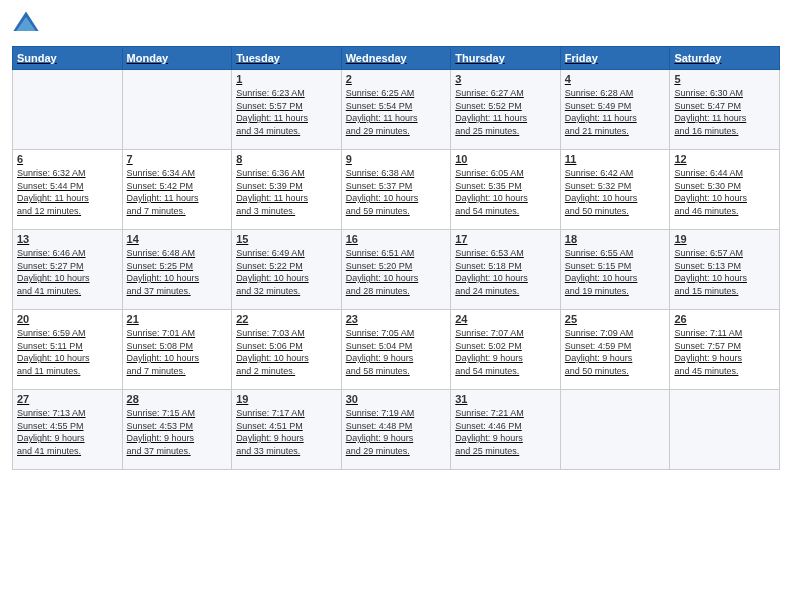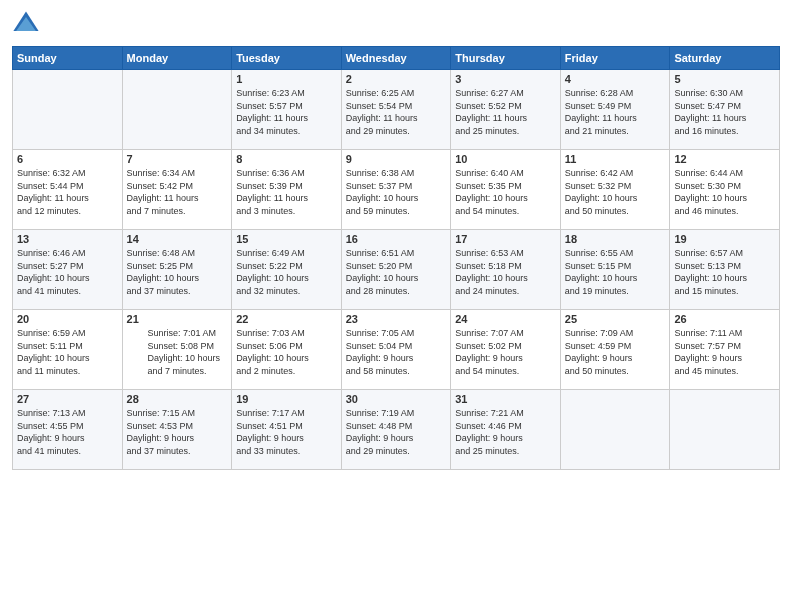--- a/index.html
+++ b/index.html
@@ -57,20 +57,21 @@
     }
     .location {
       font-size: 14px;
       color: #555;
       margin-top: 2px;
     }
     table {
       width: 100%;
       border-collapse: collapse;
       table-layout: fixed;
+      text-decoration: underline;
     }
     thead tr th {
       background-color: #2a6db5;
       color: #fff;
       font-size: 11px;
       font-weight: bold;
       padding: 5px 4px;
       text-align: left;
       border: 1px solid #1a5da5;
     }
@@ -198,21 +199,21 @@
           </td>
           <td>
             <span class="day-number">9</span>
             <div class="day-detail" style="white-space: pre-line;">Sunrise: 6:38 AM
 Sunset: 5:37 PM
 Daylight: 10 hours
 and 59 minutes.</div>
           </td>
           <td>
             <span class="day-number">10</span>
-            <div class="day-detail" style="white-space: pre-line;">Sunrise: 6:40 AM
+            <div class="day-detail" style="white-space: pre-line;">Sunrise: 6:05 AM
 Sunset: 5:35 PM
 Daylight: 10 hours
 and 54 minutes.</div>
           </td>
           <td>
             <span class="day-number">11</span>
             <div class="day-detail" style="white-space: pre-line;">Sunrise: 6:42 AM
 Sunset: 5:32 PM
 Daylight: 10 hours
 and 50 minutes.</div>
@@ -279,21 +280,21 @@
         <tr>
           <td>
             <span class="day-number">20</span>
             <div class="day-detail" style="white-space: pre-line;">Sunrise: 6:59 AM
 Sunset: 5:11 PM
 Daylight: 10 hours
 and 11 minutes.</div>
           </td>
           <td>
             <span class="day-number">21</span>
-            <div class="day-detail" style="white-space: pre-line; margin-left: 21px;">Sunrise: 7:01 AM
+            <div class="day-detail" style="white-space: pre-line;">Sunrise: 7:01 AM
 Sunset: 5:08 PM
 Daylight: 10 hours
 and 7 minutes.</div>
           </td>
           <td>
             <span class="day-number">22</span>
             <div class="day-detail" style="white-space: pre-line;">Sunrise: 7:03 AM
 Sunset: 5:06 PM
 Daylight: 10 hours
 and 2 minutes.</div>

